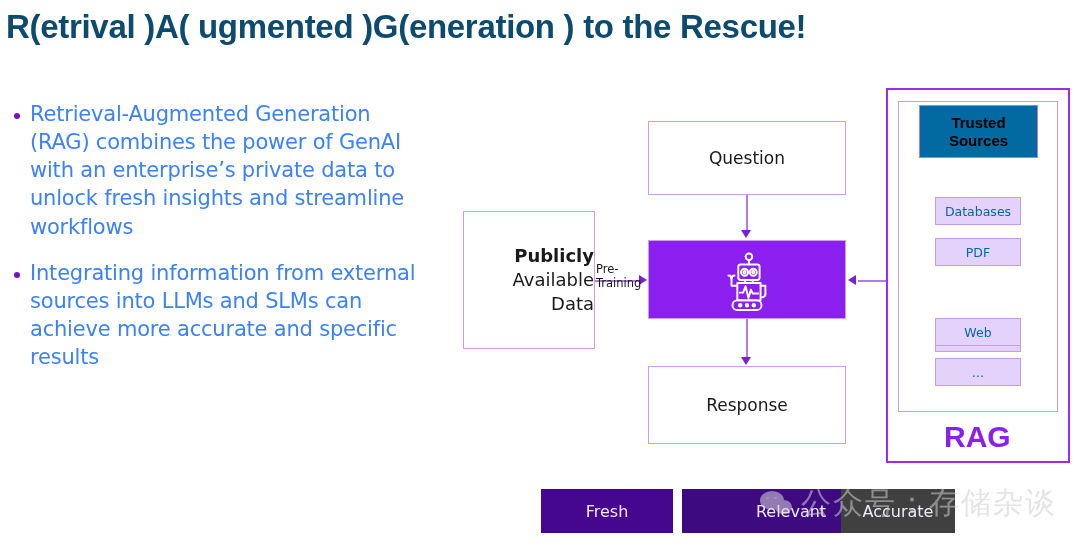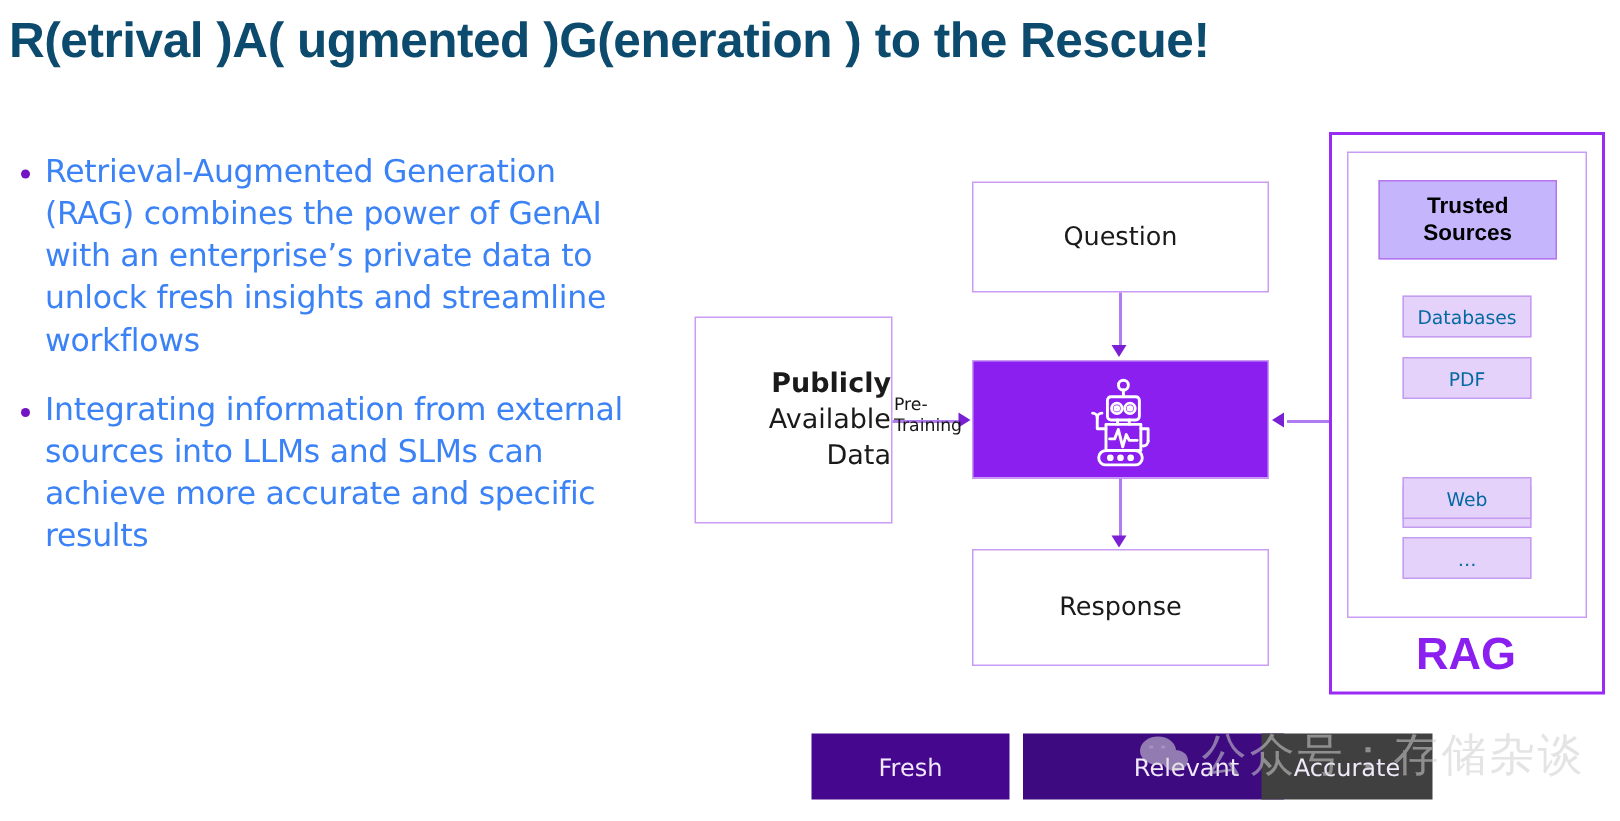--- a/index.html
+++ b/index.html
@@ -62,22 +62,22 @@
   
   #rag-outer{
     position:absolute;left:886px;top:88px;width:184px;height:375px;
     box-sizing:border-box;border:2.5px solid #9a2bf5;background:#fff;
   }
   #rag-inner{
     position:absolute;left:898px;top:101px;width:160px;height:311px;
     box-sizing:border-box;border:1.6px solid #cb9cf5;background:#fff;
   }
   #trusted-sources{
-    position:absolute;left:919px;top:120px;width:119px;height:53px;
-    box-sizing:border-box;border:1.5px solid #b575ef;background:#c4b5fd;
+    position:absolute;left:919px;top:105px;width:119px;height:53px;
+    box-sizing:border-box;border:1.5px solid #b575ef;background:#0369a1;
     display:flex;align-items:center;justify-content:center;text-align:center;
     font-weight:700;font-size:15px;line-height:1.18;color:#000;
     font-family:"Liberation Sans","DejaVu Sans",sans-serif;
   }
   .source-item{
     position:absolute;left:935px;width:86px;height:28px;
     box-sizing:border-box;border:1.3px solid #c49cf0;background:#e4d2fb;
     display:flex;align-items:center;justify-content:center;
     font-size:12.5px;color:#0369a1;
     font-family:"DejaVu Sans","Liberation Sans",sans-serif;

